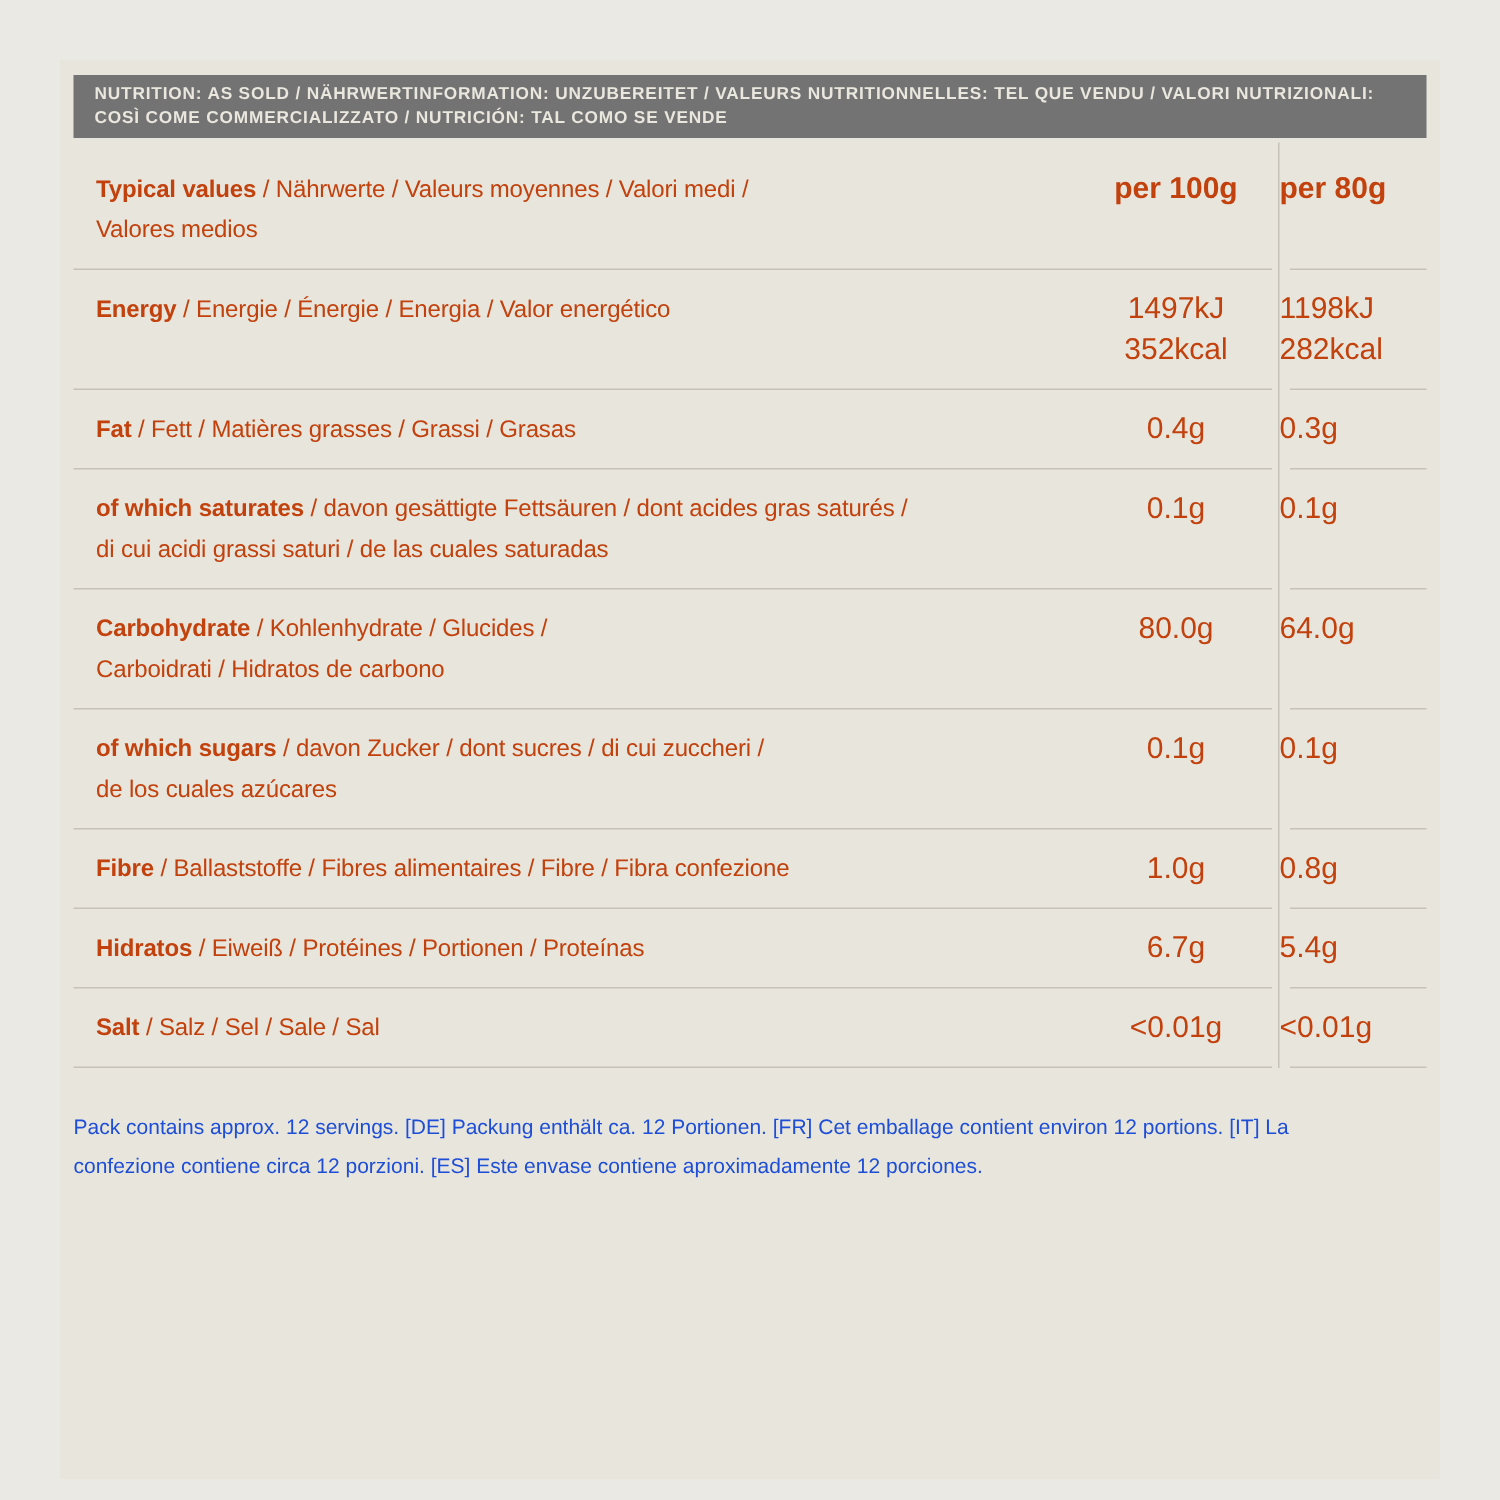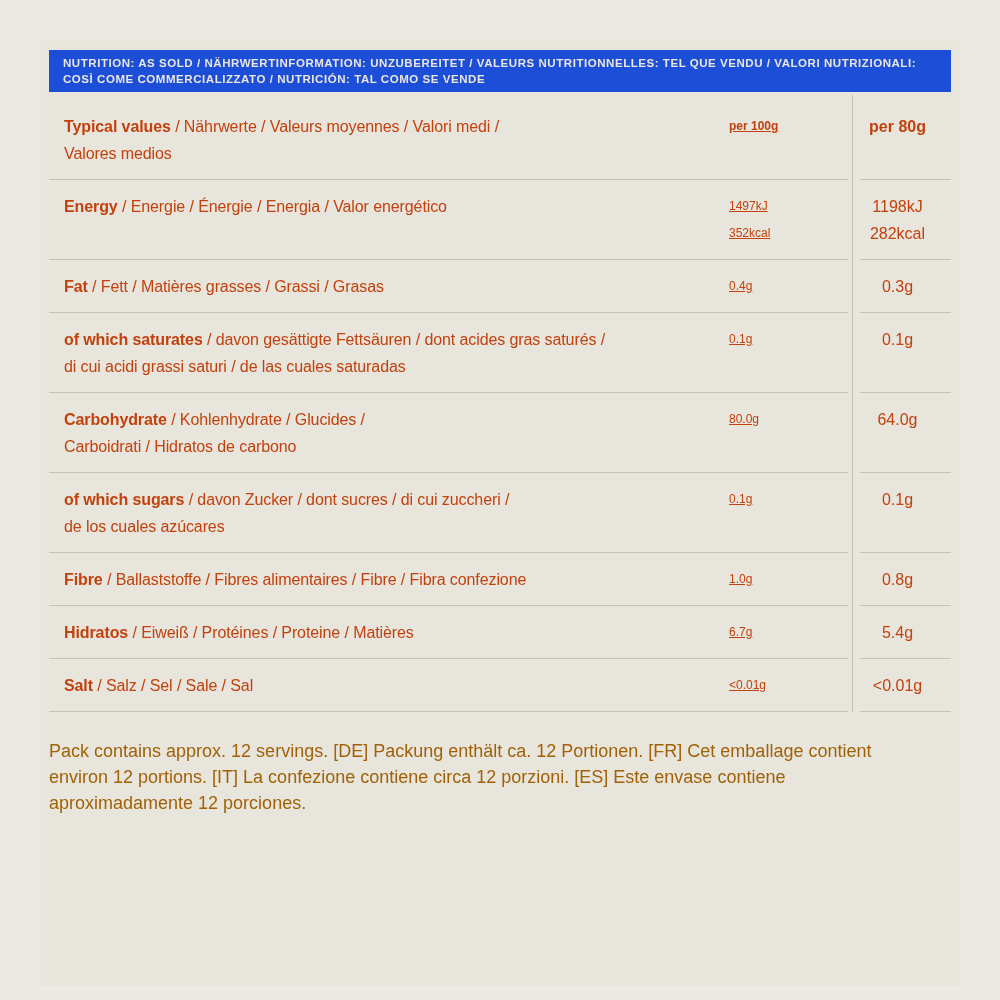--- a/index.html
+++ b/index.html
@@ -15,21 +15,21 @@
     left: 40px;
     top: 40px;
     width: 920px;
     height: 946px;
     background: #e8e5dd;
   }
   .band {
     margin: 10px 9px 0 9px;
     min-height: 42px;
     box-sizing: border-box;
-    background: #1d4ed8;
+    background: #737373;
     color: #eae7df;
     font-weight: 700;
     font-size: 11.5px;
     letter-spacing: 0.55px;
     line-height: 16px;
     padding: 5px 14px;
     display: flex;
     align-items: center;
     text-transform: uppercase;
   }
@@ -67,42 +67,41 @@
     padding: 13px 10px 13px 15px;
     font-size: 16px;
     line-height: 27px;
     letter-spacing: -0.1px;
     white-space: pre-line;
   }
   .term { font-weight: 700; }
   .c-100 {
     width: 110px;
     padding: 13px 14px 13px 0;
-    text-align: left;
-    font-size: 12px;
+    text-align: center;
+    font-size: 20px;
     line-height: 27px;
     white-space: pre-line;
-    text-decoration: underline;
   }
   .c-80 {
     width: 98px;
     box-sizing: border-box;
     padding: 13px 9px 13px 0;
-    text-align: center;
-    font-size: 16px;
+    text-align: left;
+    font-size: 20px;
     line-height: 27px;
     white-space: pre-line;
   }
   .colhead { font-weight: 700; }
   .footer {
     margin: 26px 9px 0 9px;
     max-width: 868px;
-    font-size: 18px;
+    font-size: 14px;
     line-height: 26px;
-    color: #a16207;
+    color: #1d4ed8;
   }
 </style>
 </head>
 <body>
 
 <div class="card">
 
   <div class="band">
     <span>NUTRITION: AS SOLD / NÄHRWERTINFORMATION: UNZUBEREITET / VALEURS NUTRITIONNELLES: TEL QUE VENDU / VALORI NUTRIZIONALI: COSÌ COME COMMERCIALIZZATO / NUTRICIÓN: TAL COMO SE VENDE</span>
   </div>
@@ -152,21 +151,21 @@
       <div class="c-80">0.1g</div>
     </div>
 
     <div class="row">
       <div class="c-label"><span class="term">Fibre</span><span> / Ballaststoffe / Fibres alimentaires / Fibre / Fibra confezione</span></div>
       <div class="c-100">1.0g</div>
       <div class="c-80">0.8g</div>
     </div>
 
     <div class="row">
-      <div class="c-label"><span class="term">Hidratos</span><span> / Eiweiß / Protéines / Proteine / Matières</span></div>
+      <div class="c-label"><span class="term">Hidratos</span><span> / Eiweiß / Protéines / Portionen / Proteínas</span></div>
       <div class="c-100">6.7g</div>
       <div class="c-80">5.4g</div>
     </div>
 
     <div class="row">
       <div class="c-label"><span class="term">Salt</span><span> / Salz / Sel / Sale / Sal</span></div>
       <div class="c-100">&lt;0.01g</div>
       <div class="c-80">&lt;0.01g</div>
     </div>
 

